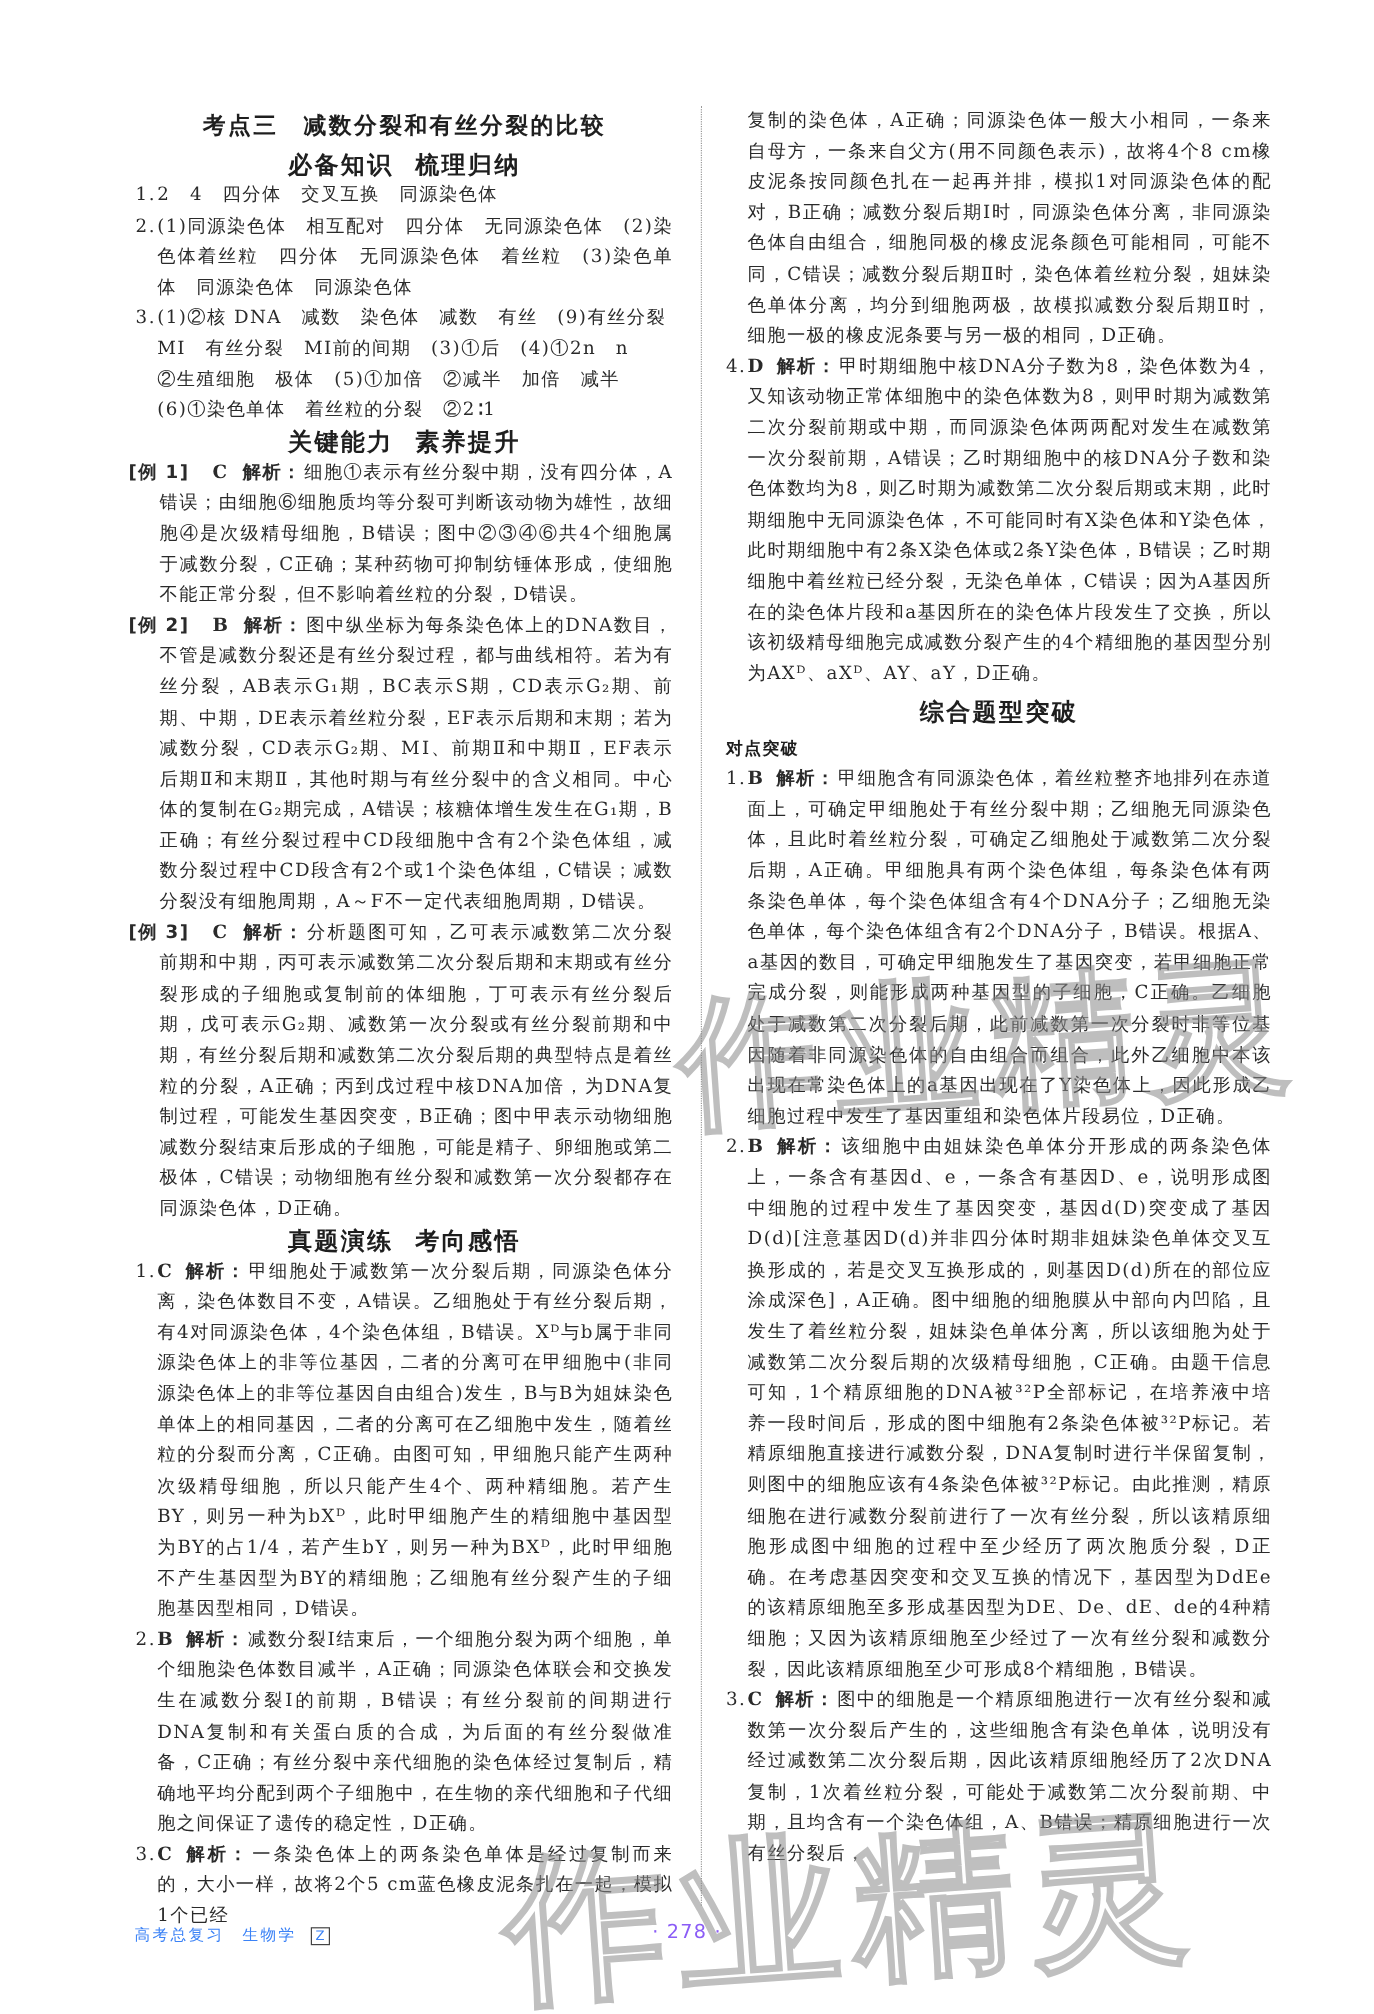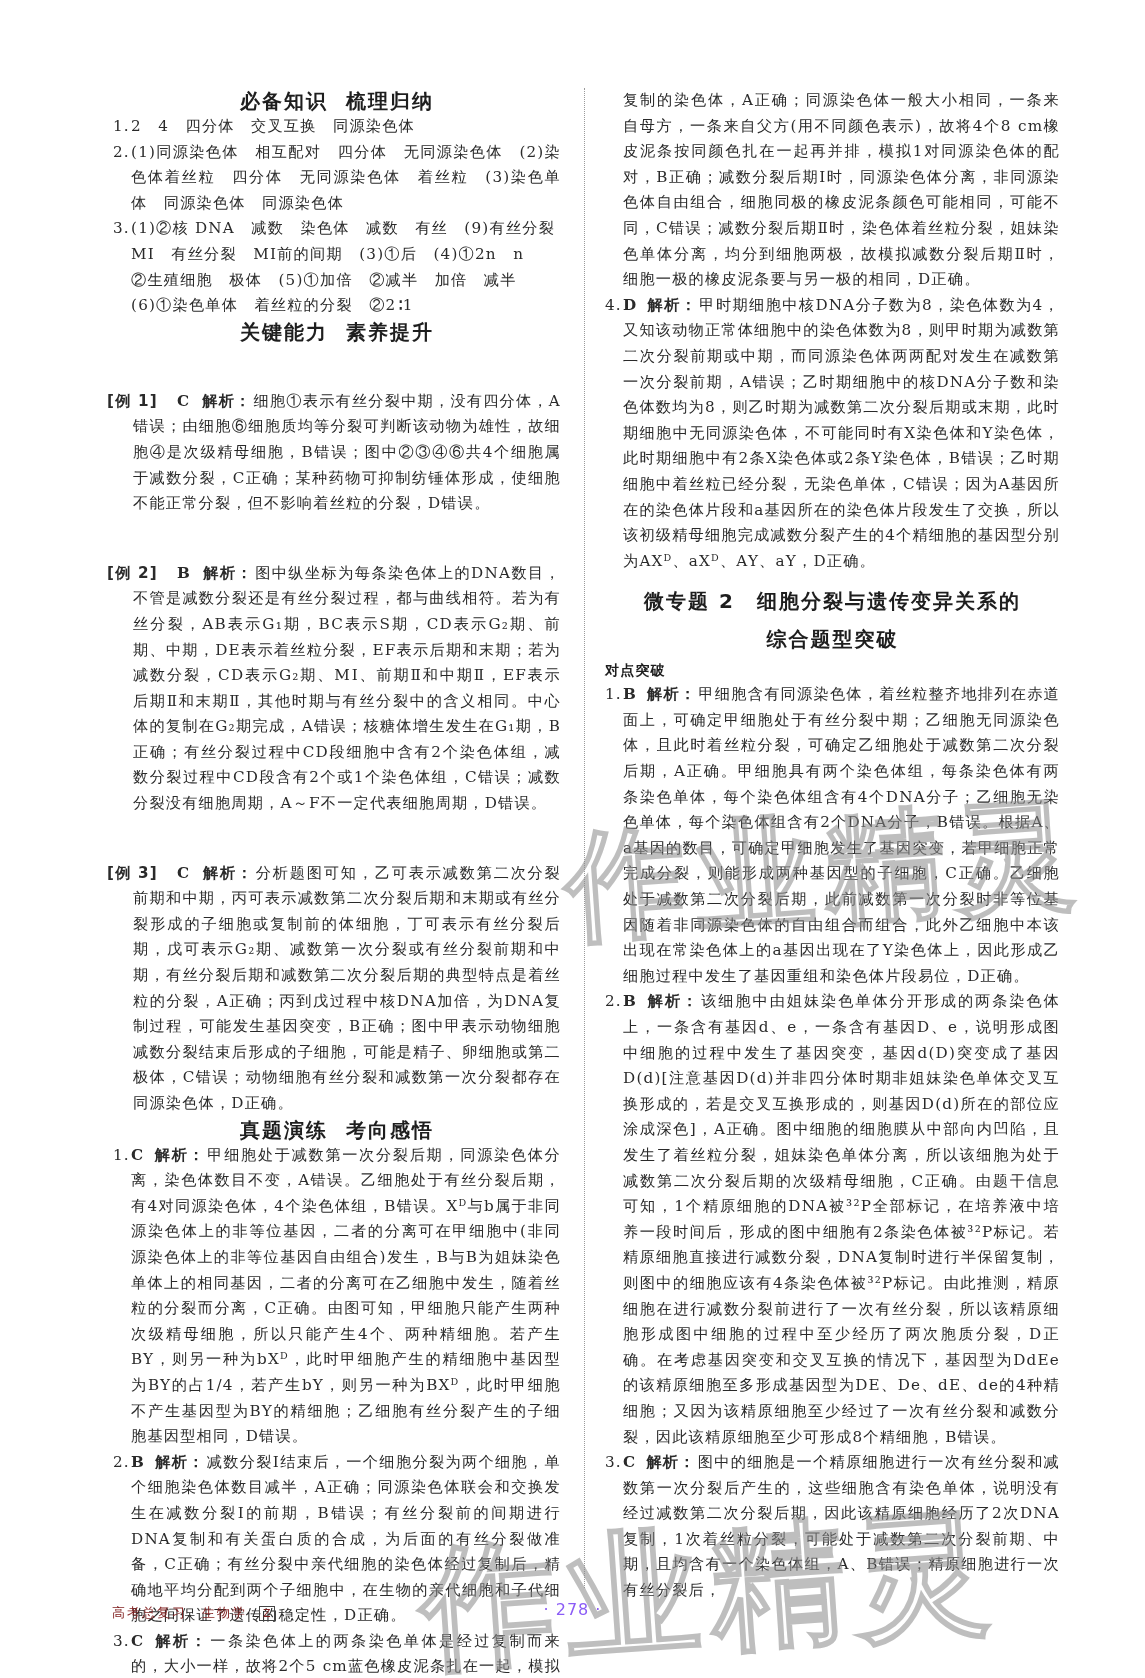--- a/index.html
+++ b/index.html
@@ -14,39 +14,40 @@
   .divider { position: absolute; left: 584px; top: 88px; height: 1500px; border-left: 1.5px dotted #9a9a9a; }
   .h-main { text-align: center; font-family: "DejaVu Sans", sans-serif; font-weight: bold; font-size: 19px; letter-spacing: 2px; line-height: 34px; margin: 0 0 2px 0; color: #1e1e1e; }
   .h-sub { text-align: center; font-family: "DejaVu Sans", sans-serif; font-weight: bold; font-size: 20px; letter-spacing: 2px; line-height: 26px; color: #1e1e1e; }
   .h-sub .gap { display: inline-block; width: 18px; }
   .h-micro { text-align: center; font-family: "DejaVu Sans", sans-serif; font-weight: bold; font-size: 20px; letter-spacing: 2px; line-height: 38px; color: #1e1e1e; }
   .h-label { font-family: "DejaVu Sans", sans-serif; font-weight: bold; font-size: 14px; line-height: 24px; color: #1e1e1e; }
   .item { position: relative; padding-left: 18px; text-align: justify; }
   .item .num { position: absolute; left: 0; top: 0; }
   .item .ans { font-weight: bold; font-family: "DejaVu Serif", serif; margin-right: 10px; }
   .item .jx { font-family: "DejaVu Sans", sans-serif; font-weight: bold; margin-right: 2px; }
-  .ex { position: relative; padding-left: 20px; text-align: justify; margin-top: 44px; }
+  .ex { position: relative; padding-left: 20px; text-align: justify; }
   .ex .tag { position: absolute; left: -6px; top: 0; font-family: "DejaVu Sans", sans-serif; font-weight: bold; }
   .ex .ans { font-weight: bold; margin-left: 44px; margin-right: 12px; }
   .ex .jx { font-family: "DejaVu Sans", sans-serif; font-weight: bold; margin-right: 2px; }
   .plain { padding-left: 18px; }
   .plain-line { white-space: pre-wrap; }
-  .footer-left { position: absolute; left: 112px; top: 1604px; font-size: 13px; letter-spacing: 2px; color: #7f1d1d; font-family: "DejaVu Serif", serif; }
+  .footer-left { position: absolute; left: 112px; top: 1604px; font-size: 13px; letter-spacing: 2px; color: #3b82f6; font-family: "DejaVu Serif", serif; }
   .footer-left .box { display: inline-block; border: 1px solid #444; font-size: 11px; line-height: 13px; padding: 0 3px; margin-left: 12px; letter-spacing: 0; font-family: "DejaVu Sans", sans-serif; }
   .page-num { position: absolute; left: 0; width: 1145px; top: 1600px; text-align: center; font-family: "DejaVu Sans", sans-serif; font-size: 16px; color: #8b5cf6; letter-spacing: 1px; }
   .watermark { position: absolute; font-family: "DejaVu Sans", sans-serif; font-weight: bold; color: transparent; -webkit-text-stroke: 1.5px #8a8a8a; opacity: 0.55; letter-spacing: 10px; pointer-events: none; transform: rotate(-4deg); }
   .wm1 { left: 565px; top: 790px; font-size: 120px; }
   .wm2 { left: 420px; top: 1500px; font-size: 135px; }
 </style>
 </head>
 <body>
 
 <div class="page">
 
   <div class="col col-left">
+    <div class="h-main">考点三　减数分裂和有丝分裂的比较</div>
     <div class="h-sub">
       <span>必备知识</span><span class="gap"></span><span>梳理归纳</span>
     </div>
 
     <div class="item">
       <span class="num">1.</span>
       <span>2　4　四分体　交叉互换　同源染色体</span>
     </div>
     <div class="item">
       <span class="num">2.</span>
@@ -98,21 +99,20 @@
   <div class="divider"></div>
 
   <div class="col col-right">
     <div class="plain" style="text-align:justify;">复制的染色体，A正确；同源染色体一般大小相同，一条来自母方，一条来自父方(用不同颜色表示)，故将4个8 cm橡皮泥条按同颜色扎在一起再并排，模拟1对同源染色体的配对，B正确；减数分裂后期Ⅰ时，同源染色体分离，非同源染色体自由组合，细胞同极的橡皮泥条颜色可能相同，可能不同，C错误；减数分裂后期Ⅱ时，染色体着丝粒分裂，姐妹染色单体分离，均分到细胞两极，故模拟减数分裂后期Ⅱ时，细胞一极的橡皮泥条要与另一极的相同，D正确。</div>
 
     <div class="item">
       <span class="num">4.</span>
       <span class="ans">D</span><span class="jx">解析：</span><span>甲时期细胞中核DNA分子数为8，染色体数为4，又知该动物正常体细胞中的染色体数为8，则甲时期为减数第二次分裂前期或中期，而同源染色体两两配对发生在减数第一次分裂前期，A错误；乙时期细胞中的核DNA分子数和染色体数均为8，则乙时期为减数第二次分裂后期或末期，此时期细胞中无同源染色体，不可能同时有X染色体和Y染色体，此时期细胞中有2条X染色体或2条Y染色体，B错误；乙时期细胞中着丝粒已经分裂，无染色单体，C错误；因为A基因所在的染色体片段和a基因所在的染色体片段发生了交换，所以该初级精母细胞完成减数分裂产生的4个精细胞的基因型分别为AXᴰ、aXᴰ、AY、aY，D正确。</span>
     </div>
 
-    <div class="h-micro" style="margin-top:8px;">微专题 2　细胞分裂与遗传变异关系的</div>
     <div class="h-micro">综合题型突破</div>
     <div class="h-label">对点突破</div>
 
     <div class="item">
       <span class="num">1.</span>
       <span class="ans">B</span><span class="jx">解析：</span><span>甲细胞含有同源染色体，着丝粒整齐地排列在赤道面上，可确定甲细胞处于有丝分裂中期；乙细胞无同源染色体，且此时着丝粒分裂，可确定乙细胞处于减数第二次分裂后期，A正确。甲细胞具有两个染色体组，每条染色体有两条染色单体，每个染色体组含有4个DNA分子；乙细胞无染色单体，每个染色体组含有2个DNA分子，B错误。根据A、a基因的数目，可确定甲细胞发生了基因突变，若甲细胞正常完成分裂，则能形成两种基因型的子细胞，C正确。乙细胞处于减数第二次分裂后期，此前减数第一次分裂时非等位基因随着非同源染色体的自由组合而组合，此外乙细胞中本该出现在常染色体上的a基因出现在了Y染色体上，因此形成乙细胞过程中发生了基因重组和染色体片段易位，D正确。</span>
     </div>
     <div class="item">
       <span class="num">2.</span>
       <span class="ans">B</span><span class="jx">解析：</span><span>该细胞中由姐妹染色单体分开形成的两条染色体上，一条含有基因d、e，一条含有基因D、e，说明形成图中细胞的过程中发生了基因突变，基因d(D)突变成了基因D(d)[注意基因D(d)并非四分体时期非姐妹染色单体交叉互换形成的，若是交叉互换形成的，则基因D(d)所在的部位应涂成深色]，A正确。图中细胞的细胞膜从中部向内凹陷，且发生了着丝粒分裂，姐妹染色单体分离，所以该细胞为处于减数第二次分裂后期的次级精母细胞，C正确。由题干信息可知，1个精原细胞的DNA被³²P全部标记，在培养液中培养一段时间后，形成的图中细胞有2条染色体被³²P标记。若精原细胞直接进行减数分裂，DNA复制时进行半保留复制，则图中的细胞应该有4条染色体被³²P标记。由此推测，精原细胞在进行减数分裂前进行了一次有丝分裂，所以该精原细胞形成图中细胞的过程中至少经历了两次胞质分裂，D正确。在考虑基因突变和交叉互换的情况下，基因型为DdEe的该精原细胞至多形成基因型为DE、De、dE、de的4种精细胞；又因为该精原细胞至少经过了一次有丝分裂和减数分裂，因此该精原细胞至少可形成8个精细胞，B错误。</span>

